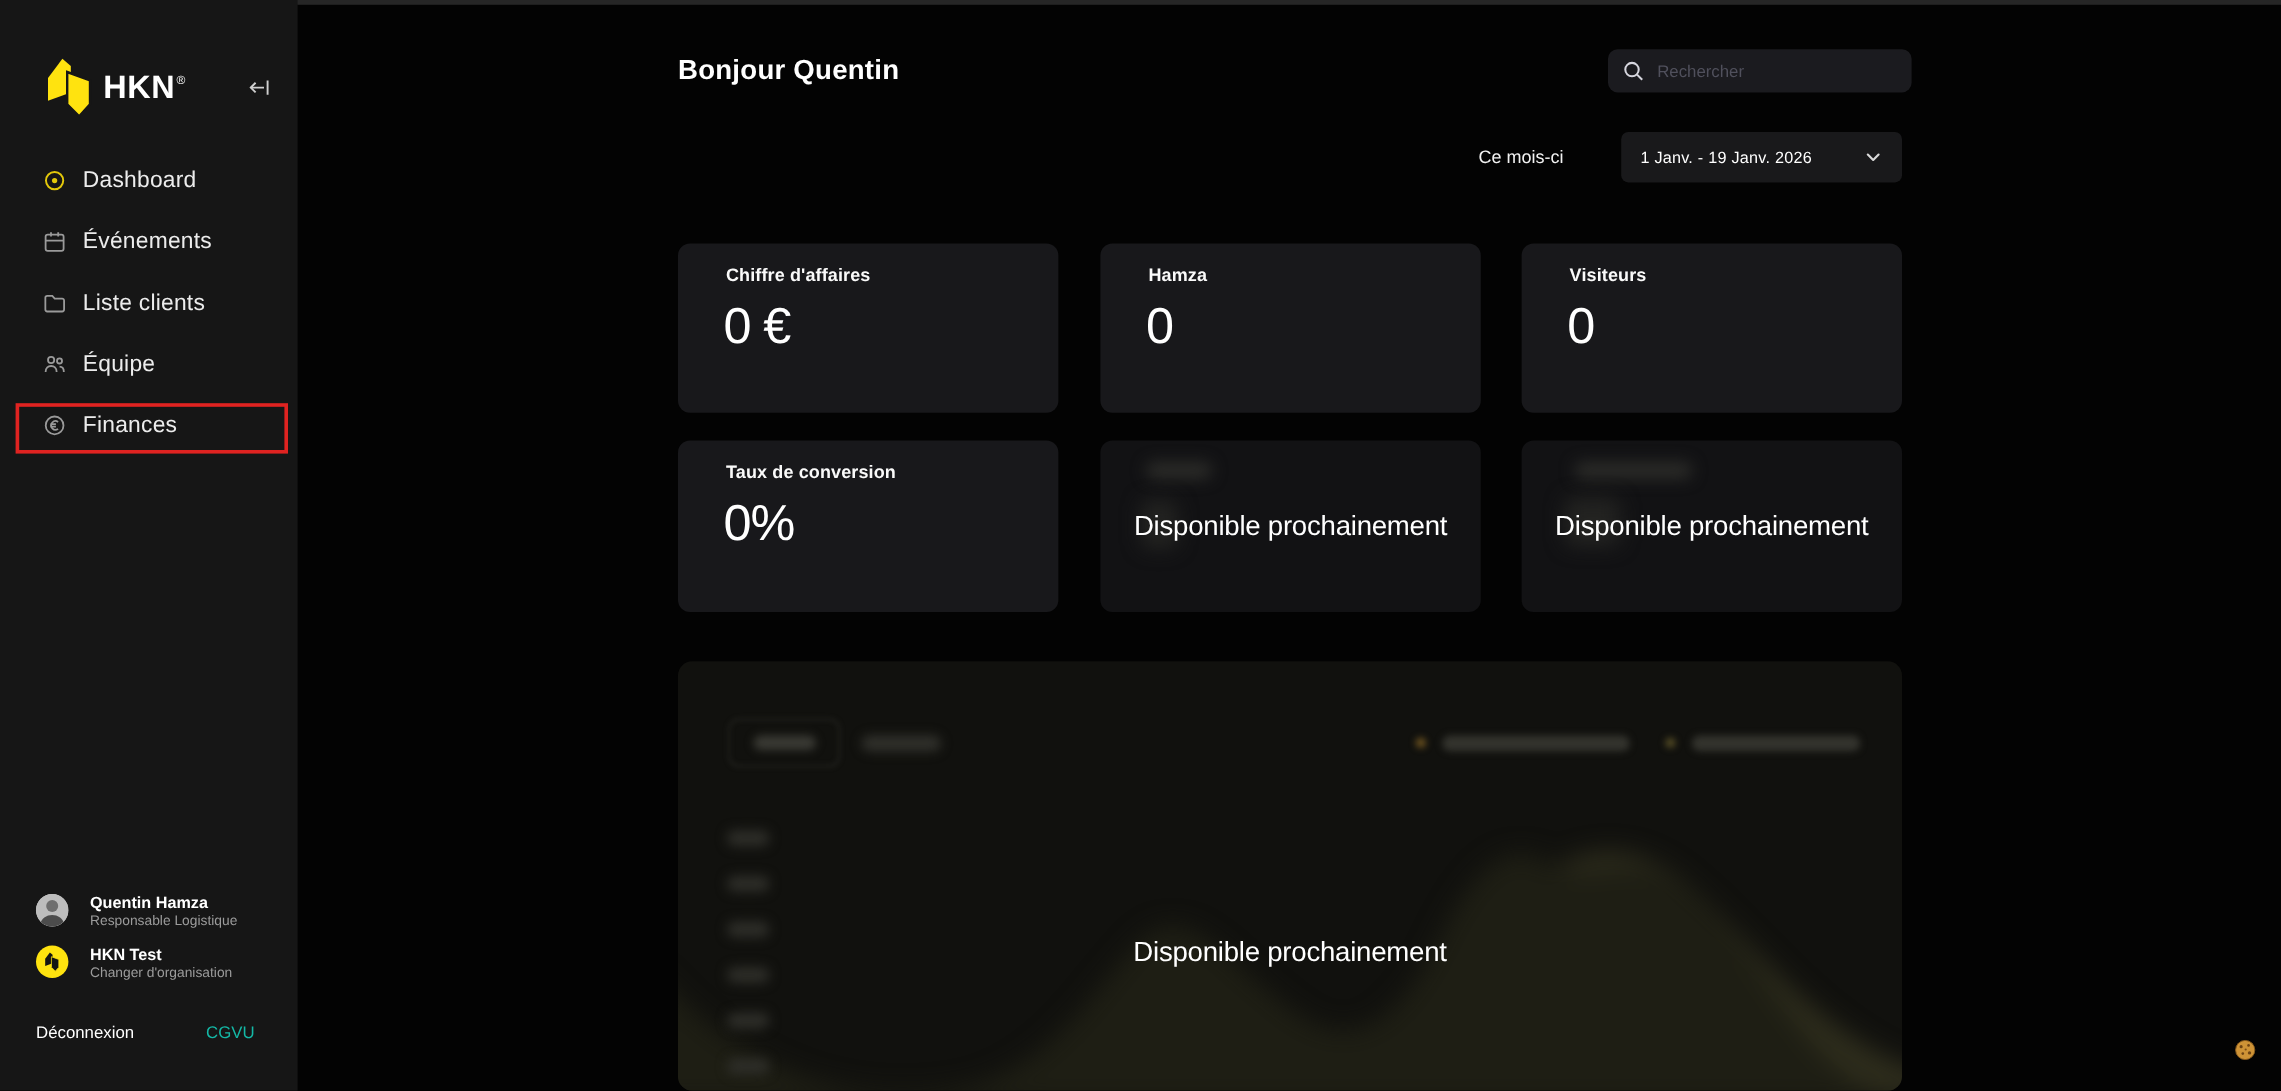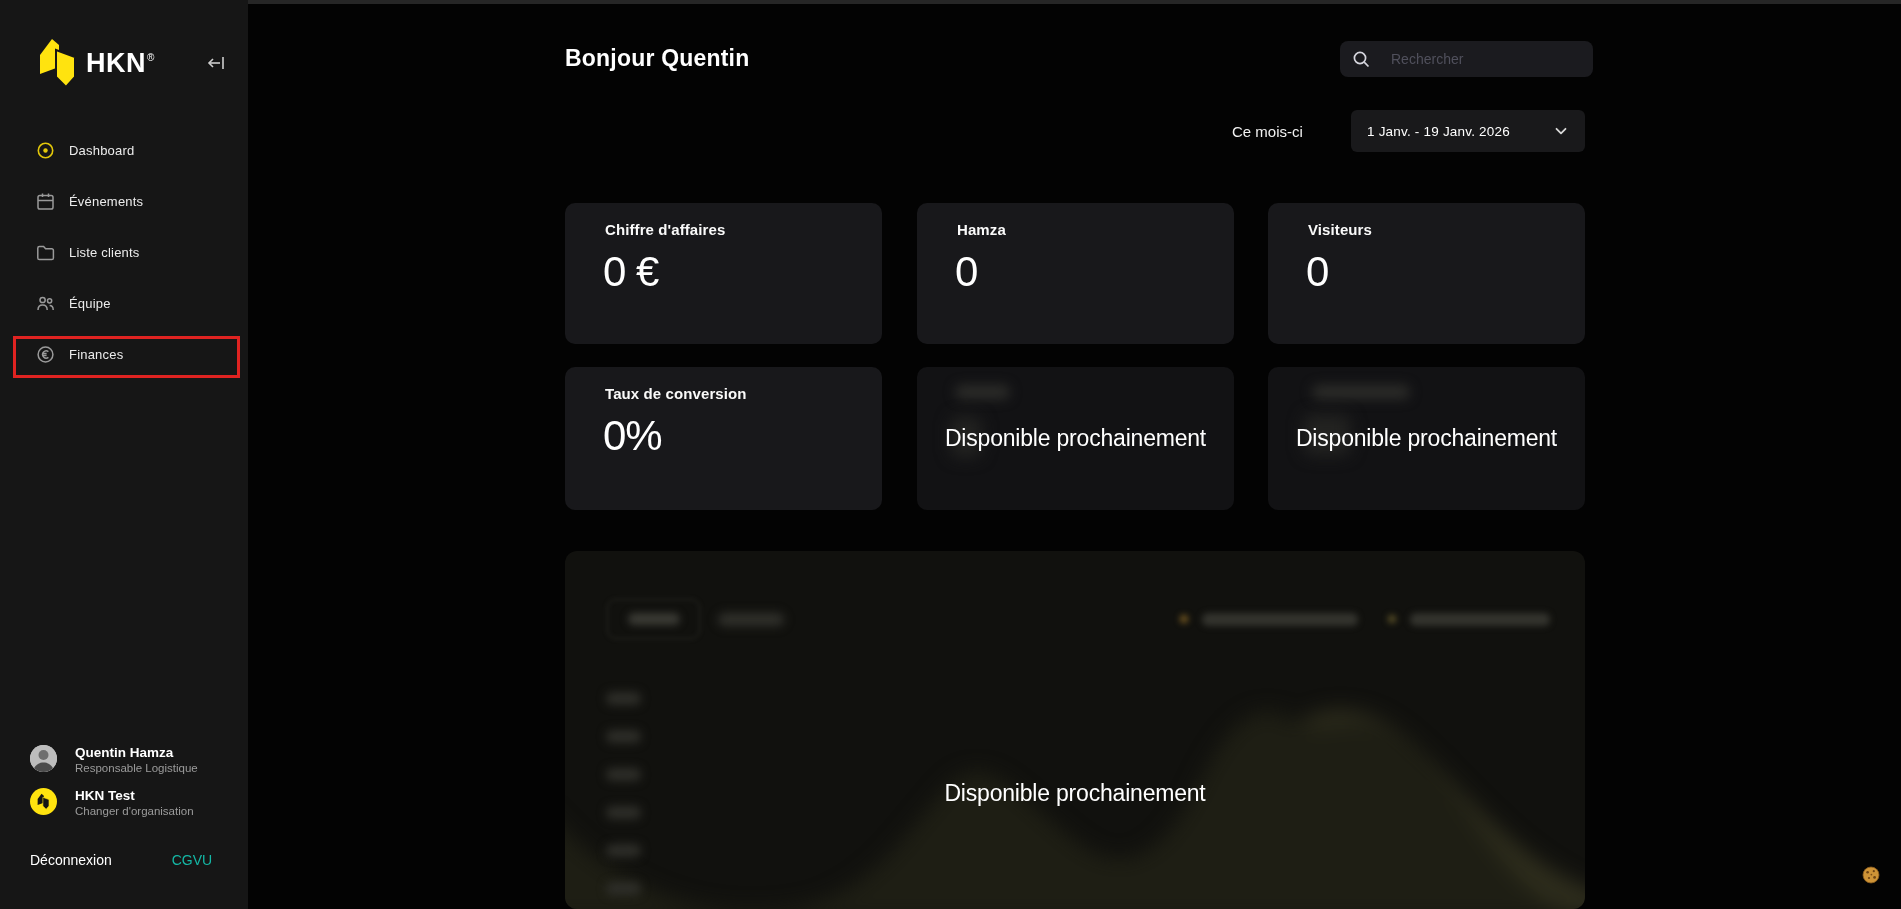--- a/index.html
+++ b/index.html
@@ -3,30 +3,30 @@
 <meta charset="utf-8">
 <style>
   * { margin:0; padding:0; box-sizing:border-box; }
   html,body { width:1901px; height:909px; background:#000; overflow:hidden;
               font-family:"Liberation Sans", sans-serif; }
   .screen { position:relative; width:1901px; height:909px; background:#030303; }
   .topstrip { position:absolute; top:0; left:0; width:100%; height:4px; background:#262626; }
 
   
   .sidebar { position:absolute; top:0; left:0; width:248px; height:909px; background:#161616; }
-  .logo-row { position:absolute; top:34px; left:38px; right:20px; height:58px; display:flex; align-items:center; }
+  .logo-row { position:absolute; top:44px; left:38px; right:20px; height:58px; display:flex; align-items:center; }
   .logo-mark { width:40px; height:54px; flex:0 0 auto; }
   .logo-text { color:#fff; font-size:27px; font-weight:600; letter-spacing:.5px; margin-left:8px; }
   .logo-reg { color:#fff; font-size:10px; vertical-align:top; position:relative; top:-6px; margin-left:1px; }
   .collapse-btn { margin-left:auto; cursor:pointer; display:flex; align-items:center; }
 
   .nav { position:absolute; top:125px; left:0; width:248px; }
   .nav-item { height:51px; display:flex; align-items:center; padding-left:35px; cursor:pointer; }
   .nav-icon { width:21px; height:21px; margin-right:13px; flex:0 0 auto; }
-  .nav-label { color:#ececec; font-size:13px; letter-spacing:.2px; }
+  .nav-label { color:#ececec; font-size:19px; letter-spacing:.2px; }
 
   .annotation-box { position:absolute; left:13px; top:336px; width:227px; height:42px;
                     border:3px solid #E02321; z-index:60; pointer-events:none; }
 
   .user-block { position:absolute; left:30px; top:743px; width:210px; }
   .avatar { position:absolute; left:0; top:2px; width:27px; height:27px; border-radius:50%;
             background:#c9c9c9; overflow:hidden; }
   .org-badge { position:absolute; left:0; top:45px; width:27px; height:27px; border-radius:50%;
                background:#FFE30F; display:flex; align-items:center; justify-content:center; }
   .ub-name { position:absolute; left:45px; top:2px; color:#fff; font-size:13.5px; font-weight:700; white-space:nowrap; }
@@ -36,21 +36,21 @@
 
   .side-footer { position:absolute; left:30px; top:852px; width:200px; display:flex; }
   .link-logout { color:#fff; font-size:14px; font-weight:500; cursor:pointer; }
   .link-cgvu  { color:#14b8a6; font-size:14px; font-weight:500; cursor:pointer; margin-left:60px; }
 
   
   .greeting { position:absolute; left:565px; top:45px; color:#fff; font-size:23px; font-weight:700; letter-spacing:.2px; }
   .search-box { position:absolute; left:1340px; top:41px; width:253px; height:36px; background:#1b1b1f;
                 border-radius:8px; display:flex; align-items:center; padding:0 12px; }
   .search-box input { background:transparent; border:none; outline:none; color:#cfcfd6;
-                      font-size:14px; margin-left:20px; width:180px; font-family:"Liberation Sans",sans-serif; }
+                      font-size:14px; margin-left:10px; width:180px; font-family:"Liberation Sans",sans-serif; }
   .search-box input::placeholder { color:#50505c; }
 
   .period-label { position:absolute; left:1232px; top:123px; width:110px; color:#f2f2f2; font-size:15px; font-weight:500; }
   .period-btn { position:absolute; left:1351px; top:110px; width:234px; height:42px; background:#19191b;
                 border-radius:6px; display:flex; align-items:center; padding:0 16px; cursor:pointer; }
   .period-value { color:#fff; font-size:13.5px; font-weight:500; letter-spacing:.2px; }
   .period-btn svg { margin-left:auto; }
 
   
   .stats { position:absolute; left:565px; top:203px; width:1020px; }

